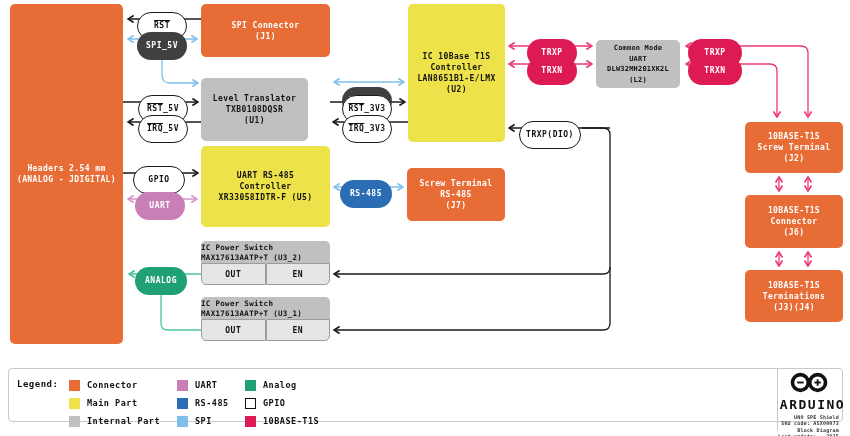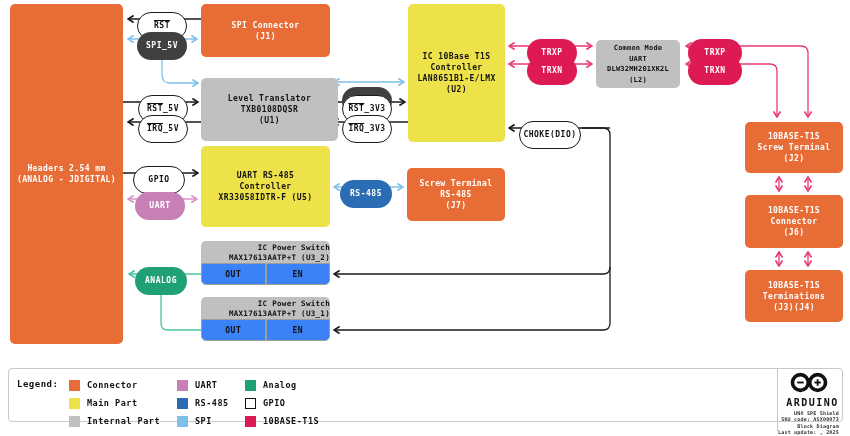--- a/index.html
+++ b/index.html
@@ -8,23 +8,23 @@
   .canvas svg.wires{position:absolute;left:0;top:0;z-index:1;}
   .abs{position:absolute;box-sizing:border-box;}
   .blk{z-index:2;border-radius:5px;display:flex;flex-direction:column;align-items:center;
        justify-content:center;text-align:center;font-size:8px;line-height:11px;letter-spacing:.4px;}
   .blk-orange{background:#E86C35;color:#fff;}
   .blk-yellow{background:#EDE24A;color:#111;}
   .blk-gray{background:#C0C0C0;color:#111;margin-top:8px;}
   .blk-l2{font-size:7px;line-height:10.5px;letter-spacing:.2px;}
   .pwr{z-index:2;}
   .pwr .hdr{background:#C0C0C0;color:#111;border-radius:5px 5px 0 0;font-size:7.5px;line-height:10px;
-            letter-spacing:.3px;text-align:right;padding-top:2px;height:22px;box-sizing:border-box;}
+            letter-spacing:.3px;text-align:left;padding-top:2px;height:22px;box-sizing:border-box;}
   .pwr .row{display:flex;height:22px;}
-  .pwr .cell{flex:1;background:#3b82f6;border:1px solid #9d9d9d;display:flex;align-items:center;
+  .pwr .cell{flex:1;background:#e5e5e5;border:1px solid #9d9d9d;display:flex;align-items:center;
              justify-content:center;font-size:8px;color:#111;letter-spacing:.5px;box-sizing:border-box;}
   .pwr .cell:first-child{border-radius:0 0 0 5px;border-right-width:.5px;}
   .pwr .cell:last-child{border-radius:0 0 5px 0;border-left-width:.5px;}
   .pill{z-index:3;height:28px;border-radius:99px;display:flex;align-items:center;justify-content:center;
         font-size:8px;letter-spacing:.5px;line-height:14px;}
   .p-white{background:#fff;border:1.5px solid #1a1a1a;color:#111;}
   .p-blue{background:#404040;color:#fff;}
   .p-dblue{background:#2A6DB4;color:#fff;}
   .p-plum{background:#C77FB6;color:#fff;}
   .p-pink{background:#DE1A55;color:#fff;}
@@ -34,21 +34,21 @@
   .legend{z-index:2;background:#fff;border:1.5px solid #C9C9C9;border-radius:4px;}
   .legend-label{position:absolute;left:8px;top:10px;font-size:9px;color:#111;letter-spacing:.5px;}
   .lg-grid{position:absolute;left:60px;top:7px;display:grid;grid-auto-flow:column;
            grid-template-rows:repeat(3,18px);grid-template-columns:108px 68px 120px;align-items:center;}
   .lg-item{display:flex;align-items:center;gap:7px;font-size:8.5px;color:#111;letter-spacing:.5px;}
   .sw{width:11px;height:11px;display:inline-block;flex:0 0 auto;}
   .sw-b{border:1.5px solid #111;box-sizing:border-box;}
   .brand{border-left:1.5px solid #C9C9C9;display:flex;flex-direction:column;align-items:flex-end;
          padding:3px 4px 0 0;z-index:3;}
   .brand .logo-wrap{align-self:center;}
-  .brand-name{align-self:center;font-size:10px;letter-spacing:1.5px;color:#111;margin-top:-1px;margin-left:8px;}
+  .brand-name{align-self:center;font-size:13px;letter-spacing:1.5px;color:#111;margin-top:-1px;margin-left:8px;}
   .brand-info{margin-top:2px;font-size:5px;line-height:6.4px;font-weight:bold;color:#333;
               text-align:right;letter-spacing:.2px;}
 </style>
 </head>
 <body>
 
 <div class="canvas">
 
   <svg class="wires" width="850" height="436" viewBox="0 0 850 436">
     <defs>
@@ -112,21 +112,21 @@
   <div class="abs blk blk-orange" style="left:10px;top:4px;width:113px;height:340px;">
     <span>Headers 2.54 mm</span>
     <span>(ANALOG - JDIGITAL)</span>
   </div>
 
   <div class="abs blk blk-orange" style="left:201px;top:4px;width:129px;height:53px;">
     <span>SPI Connector</span>
     <span>(J1)</span>
   </div>
 
-  <div class="abs blk blk-gray" style="left:201px;top:70px;width:137px;height:63px;">
+  <div class="abs blk blk-gray" style="left:201px;top:70px;width:107px;height:63px;">
     <span>Level Translator</span>
     <span>TXB0108DQSR</span>
     <span>(U1)</span>
   </div>
 
   <div class="abs blk blk-yellow" style="left:408px;top:4px;width:97px;height:138px;">
     <span>IC 10Base T1S</span>
     <span>Controller</span>
     <span>LAN8651B1-E/LMX</span>
     <span>(U2)</span>
@@ -223,21 +223,21 @@
   <div class="abs pill p-pink" style="left:527px;top:57px;width:50px;">
     <span>TRXN</span>
     </div>
   <div class="abs pill p-pink" style="left:688px;top:39px;width:54px;">
     <span>TRXP</span>
     </div>
   <div class="abs pill p-pink" style="left:688px;top:57px;width:54px;">
     <span>TRXN</span>
     </div>
   <div class="abs pill p-white" style="left:519px;top:121px;width:62px;">
-    <span>CHOKE(DIO)</span>
+    <span>TRXP(DIO)</span>
     </div>
   <div class="abs pill p-white" style="left:133px;top:166px;width:52px;">
     <span>GPIO</span>
     </div>
   <div class="abs pill p-plum" style="left:135px;top:192px;width:50px;">
     <span>UART</span>
     </div>
   <div class="abs pill p-dblue" style="left:340px;top:180px;width:52px;">
     <span>RS-485</span>
     </div>

